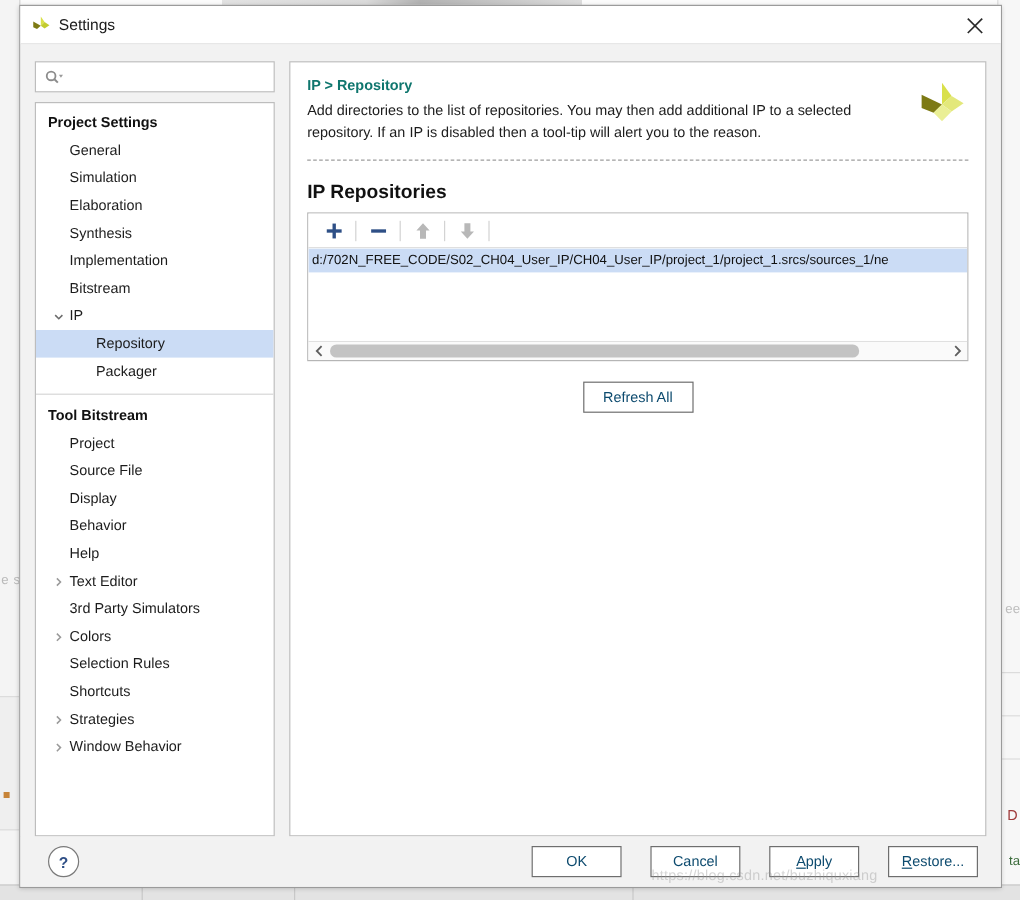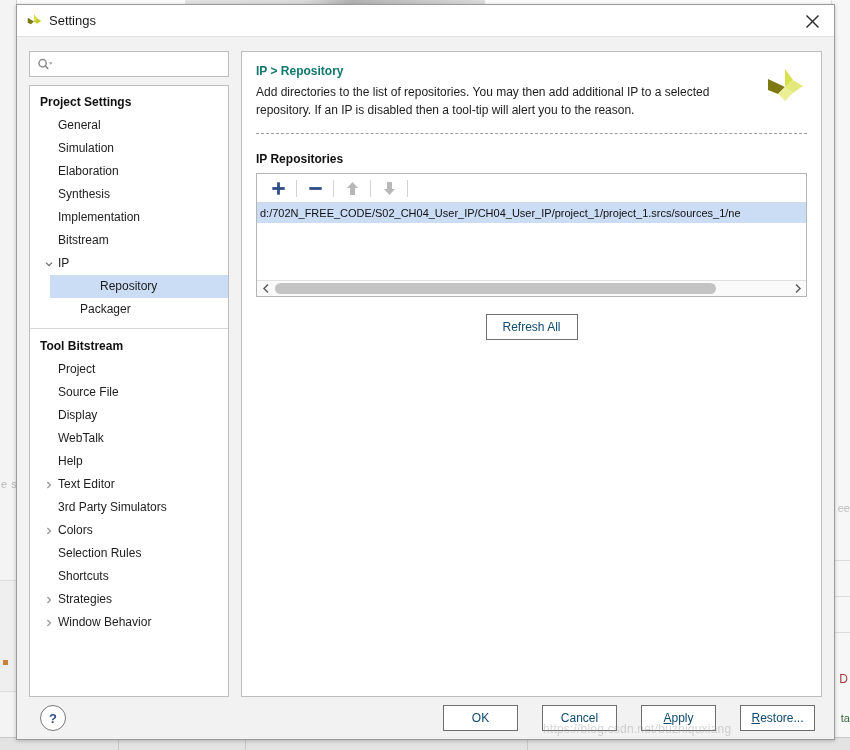--- a/index.html
+++ b/index.html
@@ -188,21 +188,20 @@
     line-height: 17px;
     padding: 3px 0 3px 0;
     cursor: default;
     white-space: nowrap;
   }
   .tree-item .lbl { display: inline-block; }
   .tree-item.depth1 .lbl { margin-left: 28px; }
   .tree-item.depth2 .lbl { margin-left: 50px; }
   .tree-item.selected {
     background: #cbdcf5;
-    margin-left: 20px;
   }
   .tree-item .twisty {
     position: absolute;
     left: 14px;
     top: 50%;
     transform: translateY(-50%);
     width: 10px; height: 10px;
   }
   .tree-item .twisty svg { display: block; }
   .tree-sep {
@@ -241,21 +240,21 @@
     position: absolute;
     right: 0px; top: 0px;
     width: 44px; height: 44px;
   }
   .dashed-sep {
     margin-top: 14px;
     border-top: 1px dashed #9d9d9d;
   }
 
   .section-label {
-    font-size: 12px;
+    font-size: 16px;
     font-weight: bold;
     color: #111;
     margin: 18px 0 7px 0;
   }
 
   
   .repo-widget {
     border: 1px solid #b5b5b5;
     background: #ffffff;
     box-sizing: border-box;
@@ -503,21 +502,21 @@
         <div class="tree-item depth1">
           <span class="lbl">Project</span>
         </div>
         <div class="tree-item depth1">
           <span class="lbl">Source File</span>
         </div>
         <div class="tree-item depth1">
           <span class="lbl">Display</span>
         </div>
         <div class="tree-item depth1">
-          <span class="lbl">WebTalk</span>
+          <span class="lbl">Behavior</span>
         </div>
         <div class="tree-item depth1">
           <span class="lbl">Help</span>
         </div>
         <div class="tree-item depth1">
           <span class="twisty">
             <svg width="10" height="10" viewBox="0 0 10 10" aria-hidden="true">
               <polyline points="3.4,2 6.4,5 3.4,8" fill="none" stroke="#9a9a9a" stroke-width="1.3"></polyline>
             </svg>
           </span>

